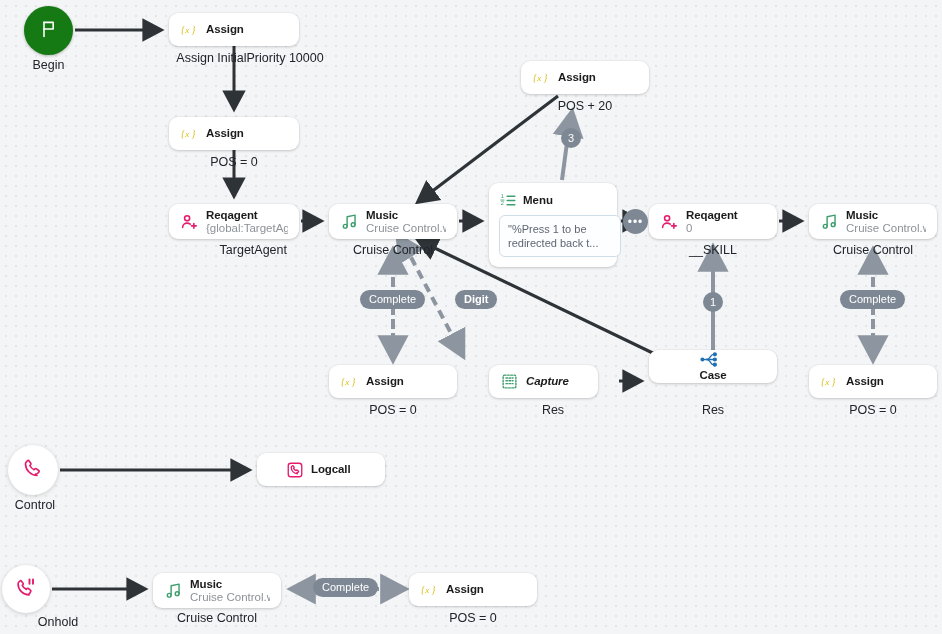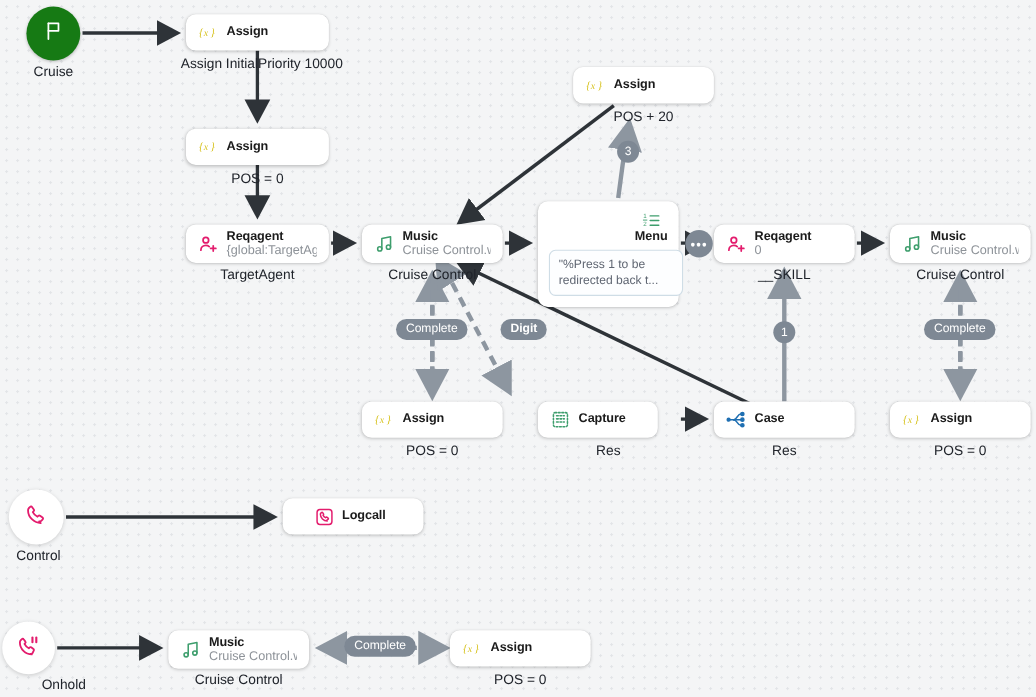--- a/index.html
+++ b/index.html
@@ -58,21 +58,21 @@
   
   .menu-node {
     position: absolute;
     background: #fff;
     border-radius: 9px;
     box-shadow: 0 1px 3px rgba(0,0,0,0.18), 0 0 0 0.5px rgba(0,0,0,0.04);
     box-sizing: border-box;
     padding: 8px 10px 10px 10px;
     z-index: 5;
   }
-  .menu-node .mhead { display: flex; align-items: flex-end; margin-bottom: 6px; flex-direction: column; }
+  .menu-node .mhead { display: flex; align-items: center; margin-bottom: 6px; }
   .menu-node .mhead .ico { width: 18px; height: 18px; margin-right: 6px; display:flex; align-items:center; justify-content:center; }
   .menu-node .mhead .title { font-size: 11.5px; font-weight: bold; color: #1b1b1b; }
   .menu-node .prompt {
     border: 1px solid #cfdde6;
     border-radius: 6px;
     background: #fdfeff;
     font-size: 11px;
     color: #5f6672;
     line-height: 14px;
     padding: 6px 8px;
@@ -219,35 +219,35 @@
   </svg>
 
   <div class="round green" style="left:24px;top:6px;width:49px;height:49px;">
     <span>
       <svg width="20" height="20" viewBox="0 0 24 24" fill="none" stroke="#ffffff" stroke-width="1.9" stroke-linecap="round" stroke-linejoin="round">
         <path d="M6 21 V4"></path>
           <path d="M6 4 h11 v8 H6"></path>
       </svg>
     </span>
   </div>
-  <div class="caption" style="left:24px;top:58px;width:49px;">Cruise</div>
+  <div class="caption" style="left:24px;top:58px;width:49px;">Begin</div>
 
   <div class="node" style="left:169px;top:13px;width:130px;height:33px;">
     <span class="ico">
       <svg width="18" height="15" viewBox="0 0 26 18">
           <text x="0" y="13.5" font-family="Liberation Serif, serif" font-size="14" font-style="italic" fill="#d6c11a">{</text>
           <text x="6" y="13.5" font-family="Liberation Serif, serif" font-size="13" font-style="italic" fill="#d6c11a">x</text>
           <text x="15" y="13.5" font-family="Liberation Serif, serif" font-size="14" font-style="italic" fill="#d6c11a">}</text>
         </svg>
     </span>
     <div class="txtwrap">
         <div class="title">Assign</div>
       </div>
   </div>
-  <div class="caption" style="left:148px;top:51px;width:180px;">Assign InitialPriority 10000</div>
+  <div class="caption" style="left:160px;top:51px;width:180px;">Assign InitialPriority 10000</div>
 
   <div class="node" style="left:169px;top:117px;width:130px;height:33px;">
     <span class="ico">
       <svg width="18" height="15" viewBox="0 0 26 18">
           <text x="0" y="13.5" font-family="Liberation Serif, serif" font-size="14" font-style="italic" fill="#d6c11a">{</text>
           <text x="6" y="13.5" font-family="Liberation Serif, serif" font-size="13" font-style="italic" fill="#d6c11a">x</text>
           <text x="15" y="13.5" font-family="Liberation Serif, serif" font-size="14" font-style="italic" fill="#d6c11a">}</text>
         </svg>
     </span>
     <div class="txtwrap">
@@ -263,21 +263,21 @@
           <path d="M3.3 19.5c0-3.3 2.6-5.4 5.7-5.4 1.5 0 2.9.5 3.9 1.3"></path>
         <path d="M17.5 14.5v6"></path>
           <path d="M14.5 17.5h6"></path>
       </svg>
     </span>
     <div class="txtwrap">
       <div class="title">Reqagent</div>
       <div class="sub">{global:TargetAgent}</div>
     </div>
   </div>
-  <div class="caption" style="left:169px;top:243px;width:130px;">TargetAgent</div>
+  <div class="caption" style="left:157px;top:243px;width:130px;text-align:right;">TargetAgent</div>
 
   <div class="node" style="left:329px;top:204px;width:128px;height:35px;">
     <span class="ico">
       <svg width="19" height="19" viewBox="0 0 24 24" fill="none" stroke="#3e9e6d" stroke-width="1.8" stroke-linecap="round" stroke-linejoin="round">
         <path d="M9 18V6l10-2v12"></path>
           <circle cx="6.6" cy="18" r="2.4"></circle>
           <circle cx="16.6" cy="16" r="2.4"></circle>
       </svg>
     </span>
     <div class="txtwrap">
@@ -356,34 +356,34 @@
           <text x="6" y="13.5" font-family="Liberation Serif, serif" font-size="13" font-style="italic" fill="#d6c11a">x</text>
           <text x="15" y="13.5" font-family="Liberation Serif, serif" font-size="14" font-style="italic" fill="#d6c11a">}</text>
         </svg>
     </span>
     <div class="txtwrap">
         <div class="title">Assign</div>
       </div>
   </div>
   <div class="caption" style="left:329px;top:403px;width:128px;">POS = 0</div>
 
-  <div class="node" style="left:489px;top:365px;width:109px;height:33px;">
+  <div class="node" style="left:489px;top:365px;width:109px;height:33px;font-style:italic;">
     <span class="ico">
       <svg width="17" height="17" viewBox="0 0 24 24" fill="none" stroke="#3e9e6d" stroke-width="2" stroke-linecap="round" stroke-dasharray="2.2 2.2">
         <rect x="3" y="3" width="18" height="18" rx="2"></rect>
         <path d="M7 7h10M7 11h10M7 15h10"></path>
       </svg>
     </span>
     <div class="txtwrap">
         <div class="title">Capture</div>
       </div>
   </div>
   <div class="caption" style="left:489px;top:403px;width:128px;">Res</div>
 
-  <div class="node" style="left:649px;top:365px;width:128px;height:33px;">
+  <div class="node" style="left:649px;top:350px;width:128px;height:33px;flex-direction:column;">
     <span class="ico">
       <svg width="19" height="19" viewBox="0 0 24 24" fill="none" stroke="#1f6fb2" stroke-width="1.7" stroke-linecap="round">
         <circle cx="3" cy="12" r="1.6" fill="#1f6fb2"></circle>
         <path d="M4.8 12h4"></path>
         <path d="M8.8 12 C 13 12, 13 5.5, 17 5.5"></path>
         <path d="M8.8 12 h8.2"></path>
         <path d="M8.8 12 C 13 12, 13 18.5, 17 18.5"></path>
         <circle cx="18.8" cy="5.5" r="1.8" fill="#1f6fb2"></circle>
         <circle cx="18.8" cy="12" r="1.8" fill="#1f6fb2"></circle>
         <circle cx="18.8" cy="18.5" r="1.8" fill="#1f6fb2"></circle>

